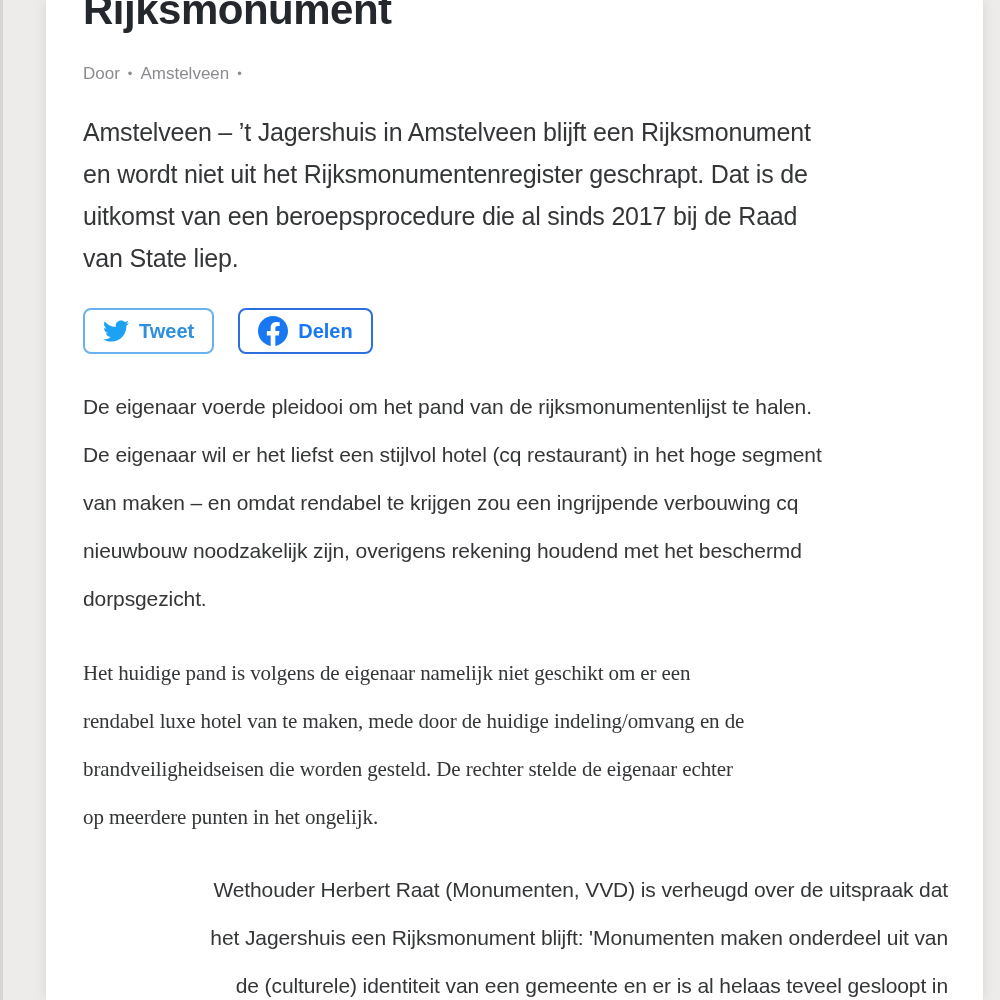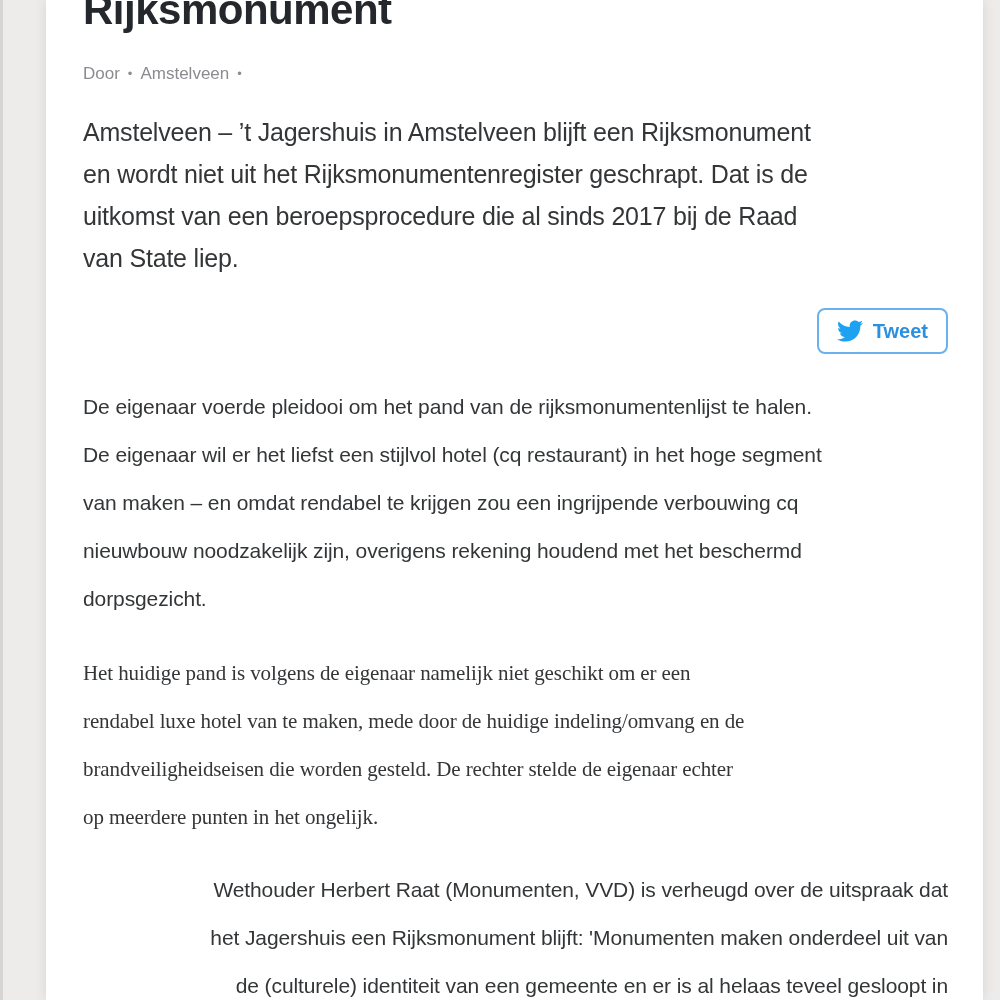--- a/index.html
+++ b/index.html
@@ -45,21 +45,20 @@
     line-height: 42px;
     color: #333537;
     letter-spacing: -0.2px;
     white-space: pre-line;
   }
   .share-row {
     margin-top: 29px;
     display: flex;
     gap: 24px;
     align-items: center;
-    justify-content: flex-end;
   }
   .share-btn {
     height: 46px;
     background: #ffffff;
     border-radius: 8px;
     display: inline-flex;
     align-items: center;
     gap: 10px;
     padding: 0 18px;
     font-size: 20px;
@@ -109,20 +108,28 @@
 van State liep.</p>
 
   <div class="share-row">
     <button class="share-btn tweet-btn">
       <span>
         <svg width="26" height="26" viewBox="0 0 24 24" fill="#1da1f2" xmlns="http://www.w3.org/2000/svg">
           <path d="M23.954 4.569c-.885.389-1.83.654-2.825.775 1.014-.611 1.794-1.574 2.163-2.723-.951.555-2.005.959-3.127 1.184-.896-.959-2.173-1.559-3.591-1.559-2.717 0-4.92 2.203-4.92 4.917 0 .39.045.765.127 1.124C7.691 8.094 4.066 6.13 1.64 3.161c-.427.722-.666 1.561-.666 2.475 0 1.71.87 3.213 2.188 4.096-.807-.026-1.566-.248-2.228-.616v.061c0 2.385 1.693 4.374 3.946 4.827-.413.111-.849.171-1.296.171-.314 0-.615-.03-.916-.086.631 1.953 2.445 3.377 4.604 3.417-1.68 1.319-3.809 2.105-6.102 2.105-.39 0-.779-.023-1.17-.067 2.189 1.394 4.768 2.209 7.557 2.209 9.054 0 13.999-7.496 13.999-13.986 0-.209 0-.42-.015-.63.961-.689 1.8-1.56 2.46-2.548l-.047-.02z"></path>
         </svg>
       </span>
       <span>Tweet</span>
+    </button>
+    <button class="share-btn delen-btn">
+      <span>
+        <svg width="30" height="30" viewBox="0 0 24 24" fill="#1877f2" xmlns="http://www.w3.org/2000/svg">
+          <path d="M24 12.073c0-6.627-5.373-12-12-12s-12 5.373-12 12c0 5.99 4.388 10.954 10.125 11.854v-8.385H7.078v-3.47h3.047V9.43c0-3.007 1.792-4.669 4.533-4.669 1.312 0 2.686.235 2.686.235v2.953H15.83c-1.491 0-1.956.925-1.956 1.874v2.25h3.328l-.532 3.47h-2.796v8.385C19.612 23.027 24 18.062 24 12.073z"></path>
+        </svg>
+      </span>
+      <span>Delen</span>
     </button>
   </div>
 
   <p class="para para-2">De eigenaar voerde pleidooi om het pand van de rijksmonumentenlijst te halen.
 De eigenaar wil er het liefst een stijlvol hotel (cq restaurant) in het hoge segment
 van maken – en omdat rendabel te krijgen zou een ingrijpende verbouwing cq
 nieuwbouw noodzakelijk zijn, overigens rekening houdend met het beschermd
 dorpsgezicht.</p>
   <p class="para para-3">Het huidige pand is volgens de eigenaar namelijk niet geschikt om er een
 rendabel luxe hotel van te maken, mede door de huidige indeling/omvang en de

